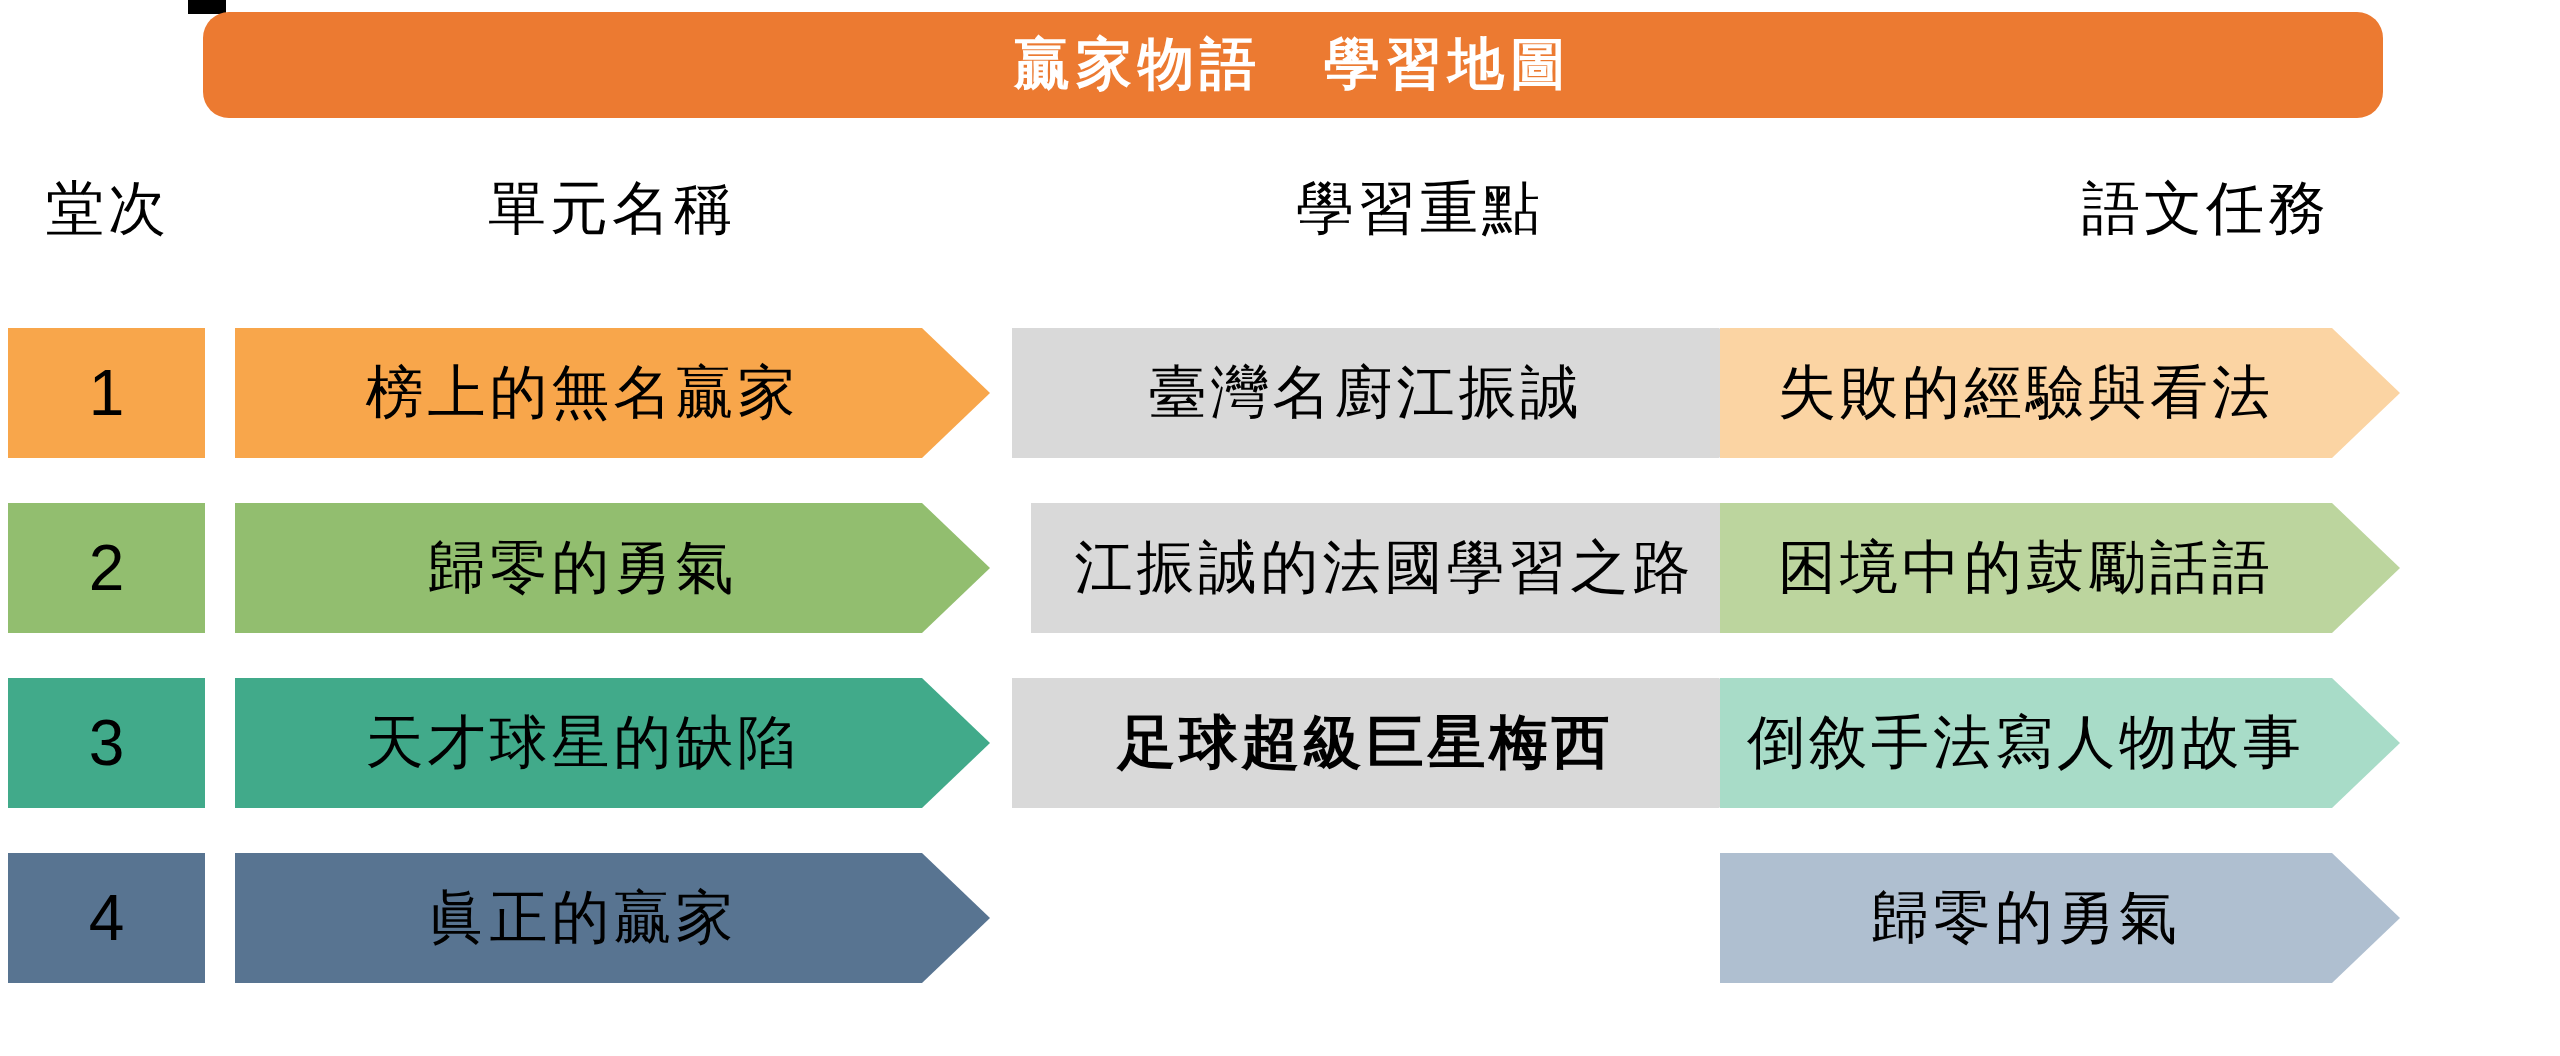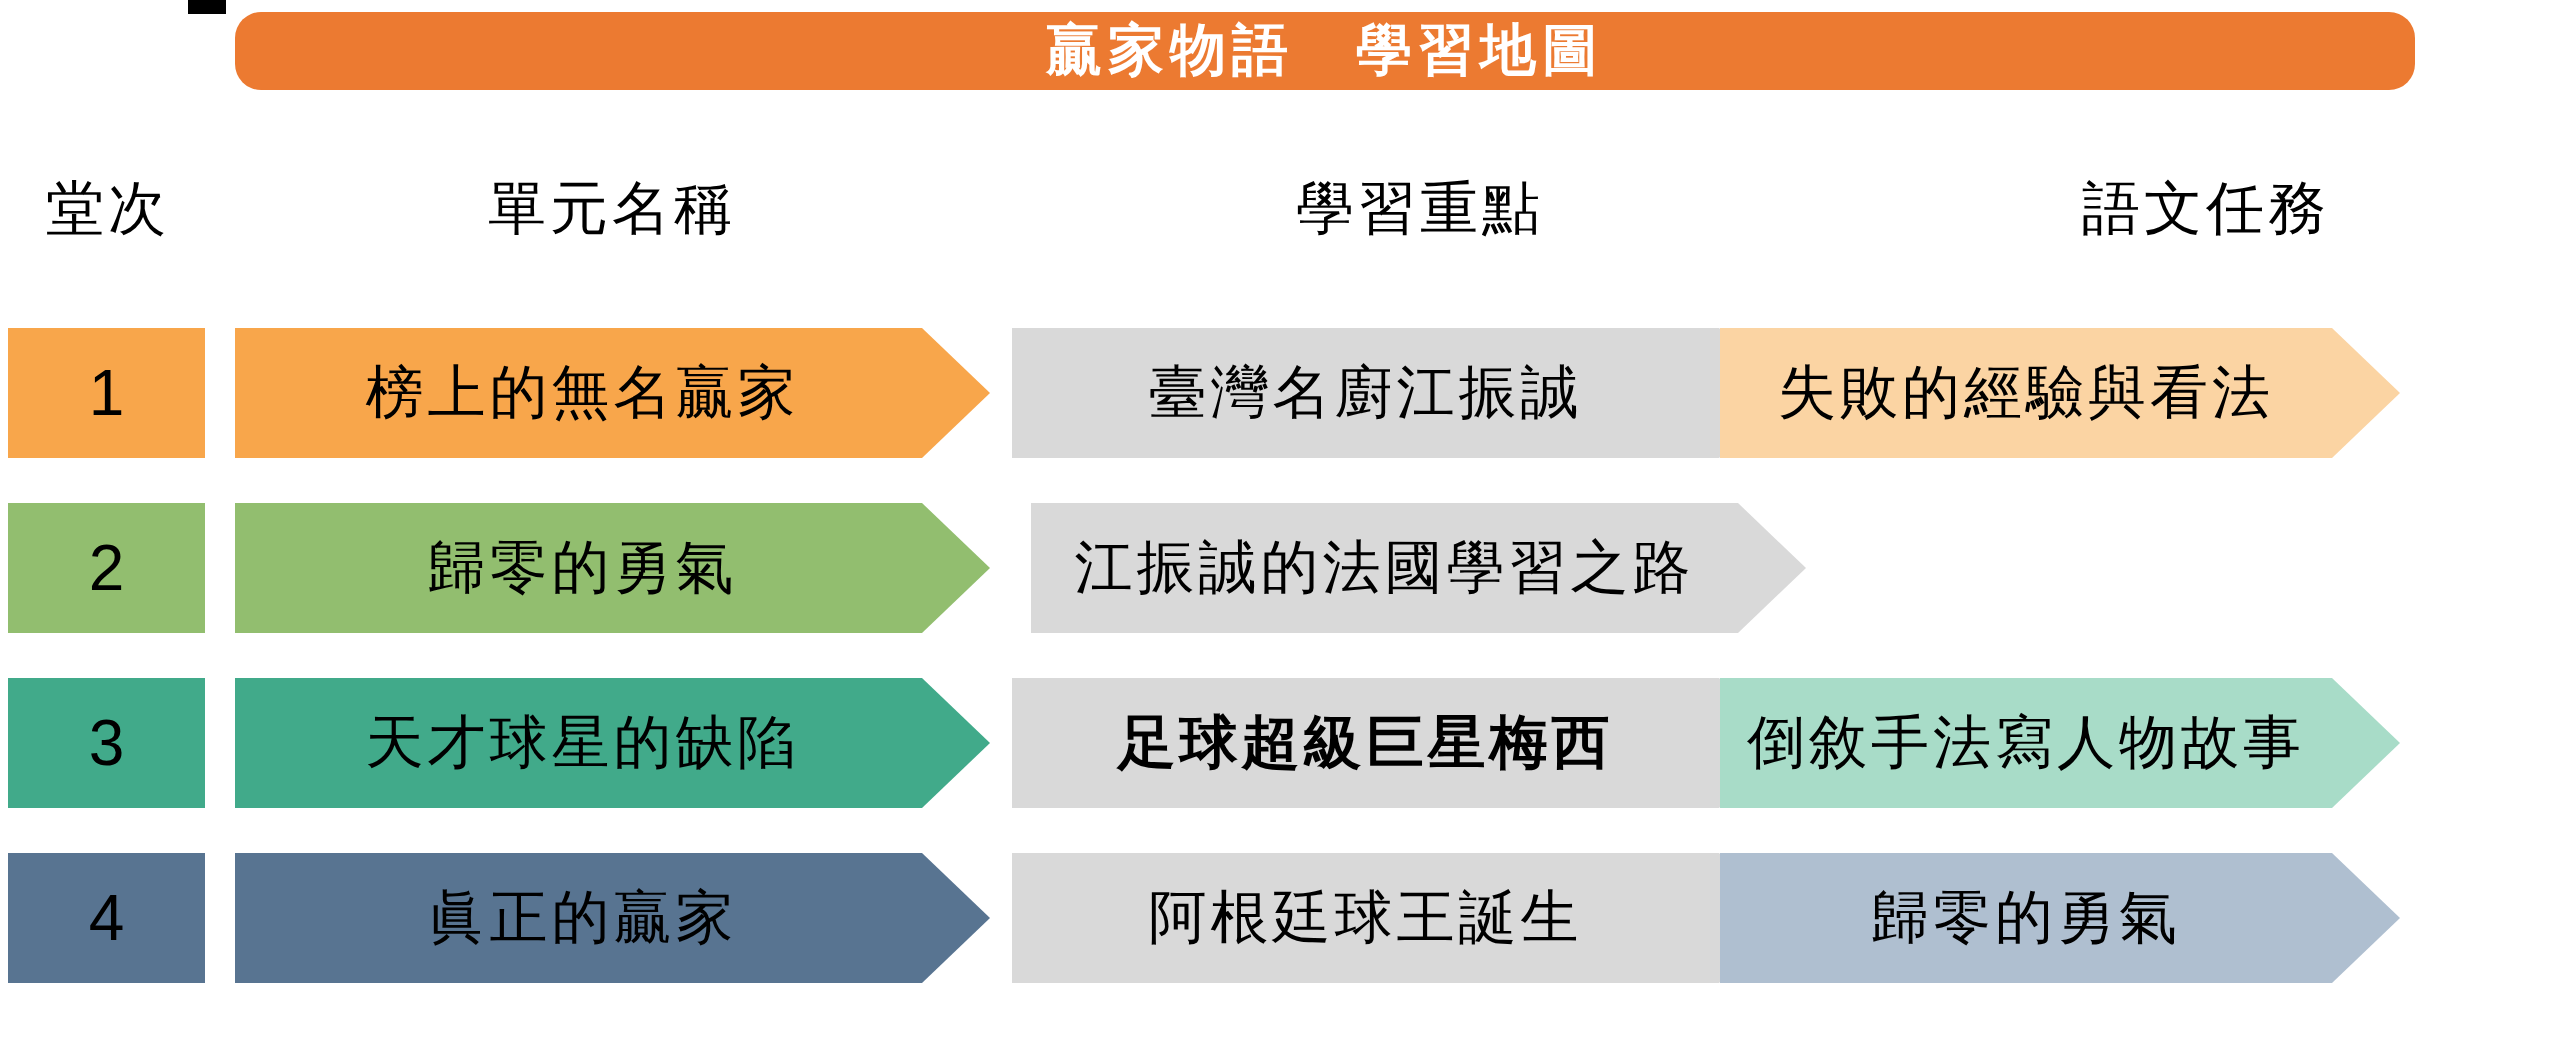--- a/index.html
+++ b/index.html
@@ -9,23 +9,23 @@
     background:#ffffff;
     font-family:"Liberation Sans","DejaVu Sans",sans-serif;
     overflow:hidden;
   }
   
   .top-notch{
     position:absolute;left:188px;top:0;width:38px;height:14px;
     background:#000000;
   }
   .banner{
-    position:absolute;left:203px;top:12px;width:2180px;height:78px;
+    position:absolute;left:203px;top:12px;width:2180px;height:106px;
     border-radius:26px;
-    display:flex;align-items:center;justify-content:center;margin-left:32px;
+    display:flex;align-items:center;justify-content:center;
   }
   .banner-title{
     color:#ffffff;font-size:56px;font-weight:bold;letter-spacing:6px;
     white-space:pre;
   }
   .col-header{
     position:absolute;top:176px;height:66px;
     display:flex;align-items:center;justify-content:center;
     font-size:58px;color:#000000;letter-spacing:4px;white-space:nowrap;
   }
@@ -77,30 +77,30 @@
       <div class="cell session-square">1</div>
       <div class="cell arrow unit-arrow">榜上的無名贏家</div>
       <div class="cell arrow focus-arrow" style="background: rgb(217, 217, 217);">臺灣名廚江振誠</div>
       <div class="cell arrow task-arrow">失敗的經驗與看法</div>
     </div>
 
     <div class="row" style="--strong: #92BE6F; --light: #BCD59E;">
       <div class="cell session-square">2</div>
       <div class="cell arrow unit-arrow">歸零的勇氣</div>
       <div class="cell arrow focus-arrow" style="background: rgb(217, 217, 217); margin-left: 19px;">江振誠的法國學習之路</div>
+      <div class="cell arrow task-arrow">困境中的鼓勵話語</div>
     </div>
 
     <div class="row" style="--strong: #41AA8A; --light: #A8DCC8;">
       <div class="cell session-square">3</div>
       <div class="cell arrow unit-arrow">天才球星的缺陷</div>
       <div class="cell arrow focus-arrow" style="background: rgb(217, 217, 217); font-weight: bold;">足球超級巨星梅西</div>
       <div class="cell arrow task-arrow">倒敘手法寫人物故事</div>
     </div>
 
     <div class="row" style="--strong: #587491; --light: #AFBFD0;">
       <div class="cell session-square">4</div>
       <div class="cell arrow unit-arrow">眞正的贏家</div>
-      <div class="cell arrow focus-arrow" style="background: rgb(217, 217, 217);">阿根廷球王誕生</div>
       <div class="cell arrow task-arrow">歸零的勇氣</div>
     </div>
   </div>
 
 </div>
 
 </body></html>

